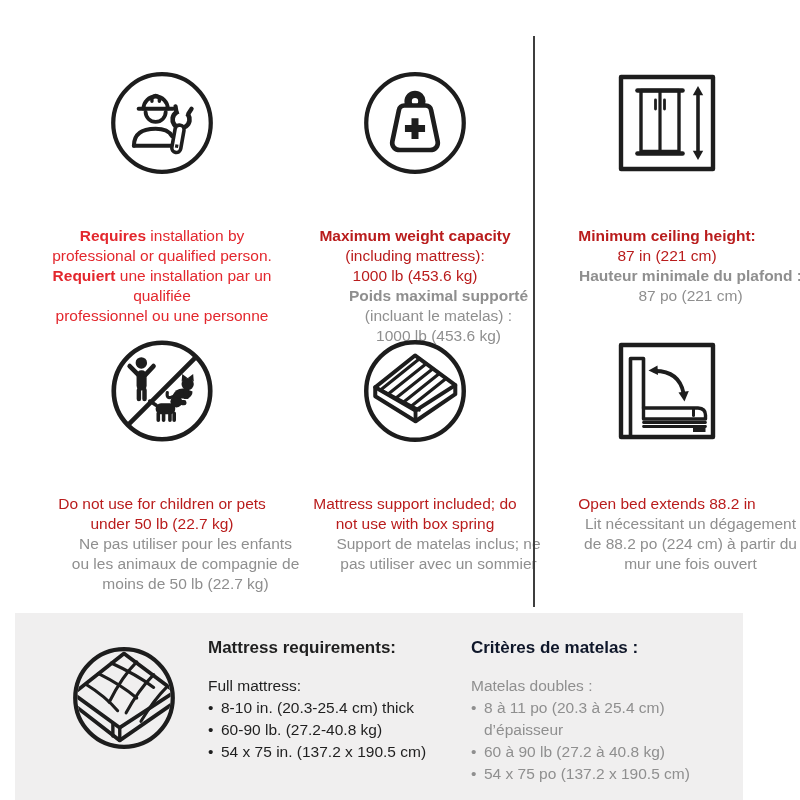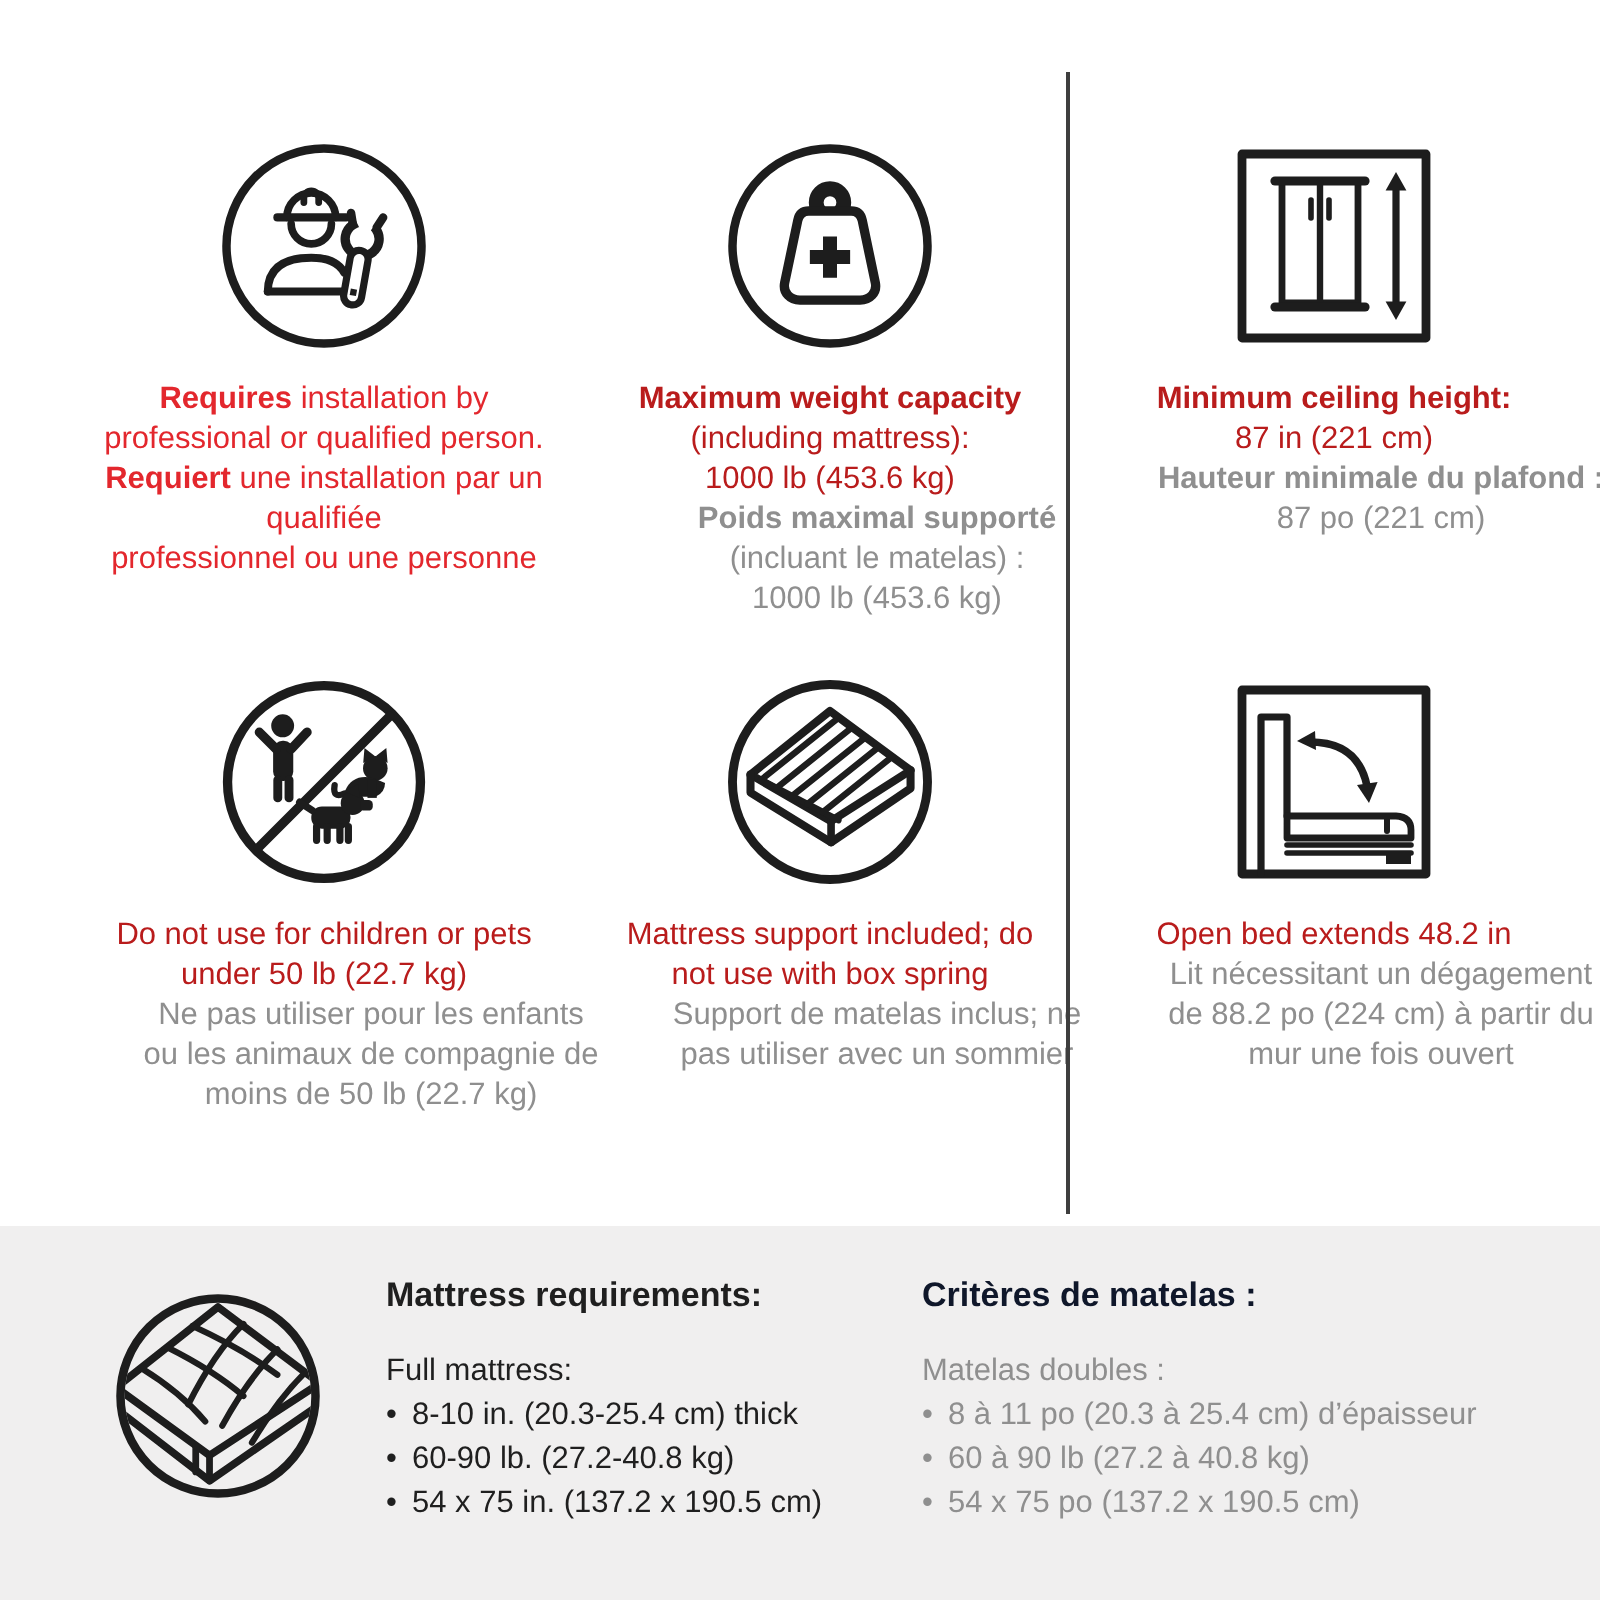--- a/index.html
+++ b/index.html
@@ -13,33 +13,33 @@
     position: relative;
     overflow: hidden;
   }
   .grid {
     display: grid;
     grid-template-columns: 296px 238px 266px;
     grid-template-rows: 268px auto;
     padding-top: 70px;
     height: 613px;
   }
-  .cell { display: flex; flex-direction: column; align-items: center; text-align: center; }
+  .cell { display: flex; flex-direction: column; align-items: center; text-align: center; gap: 36px; }
   .cell.col1 { padding-left: 28px; }
   .iconwrap { height: 106px; display: flex; align-items: center; justify-content: center; margin-bottom: 14px; flex: 0 0 auto; }
   .txt { margin: 0; font-size: 15.5px; line-height: 20px; }
   .line { display: block; white-space: nowrap; }
   .en .line, .line.en { color: #b91c1c; font-weight: 500; }
   .line.fr { color: #8f8f8f; font-weight: 400; padding-left: 47px; }
   .line.b { font-weight: 700; }
   .red .line { color: #e3272d; font-weight: 500; }
   .red .bold, .bold { font-weight: 700; }
   .divider { position: absolute; left: 533px; top: 36px; width: 2px; height: 571px; background: #3e3e3e; }
   .panel {
-    position: absolute; left: 0; top: 613px; width: 800px; height: 187px;
+    position: absolute; left: 15px; top: 613px; width: 728px; height: 187px;
     background: #f0efef; display: flex;
   }
   .panel .iconbox { margin: 32px 0 0 56px; flex: 0 0 auto; }
   .panel .col { margin-top: 25px; font-size: 15.5px; }
   .panel .col.en-col { margin-left: 31px; width: 268px; color: #1f1f1f; }
   .panel .col.fr-col { color: #8f8f8f; }
   .panel h3 { margin: 0; font-size: 17px; font-weight: 700; line-height: 20px; }
   .fr-col h3 { color: #0f172a; }
   .panel .sub { margin: 17px 0 0; line-height: 22px; }
   .panel ul { list-style: none; margin: 0; padding: 0; }
@@ -184,21 +184,21 @@
         <path d="M26.5,67 H81 q7.5,0.5 7.5,7 v4 H26.5 z" fill="#ffffff" stroke-width="3.4"></path>
         <line x1="76.5" y1="67.5" x2="76.5" y2="74.5" stroke-width="3"></line>
         <path d="M26.5,81.5 H88.5 M26.5,85.5 H88.5" stroke-width="2.8"></path>
         <path d="M76,85.5 h12.5 v5.5 h-12.5 z" fill="#1d1d1d" stroke="none"></path>
         <path d="M38,30 Q62,30 66.5,52" stroke-width="3.8"></path>
         <path d="M31.5,29.5 L40.5,24.5 L41,34 Z" fill="#1d1d1d" stroke="none"></path>
         <path d="M67.5,60.5 L61.5,51.5 L71.8,50 Z" fill="#1d1d1d" stroke="none"></path>
       </svg>
     </div>
     <p class="txt">
-      <span class="line en">Open bed extends 48.2 in</span>
+      <span class="line en">Open bed extends 88.2 in</span>
       <span class="line fr">Lit nécessitant un dégagement</span>
       <span class="line fr">de 88.2 po (224 cm) à partir du</span>
       <span class="line fr">mur une fois ouvert</span>
     </p>
   </section>
 </div>
 
 <div class="divider"></div>
 
 <footer class="panel">

